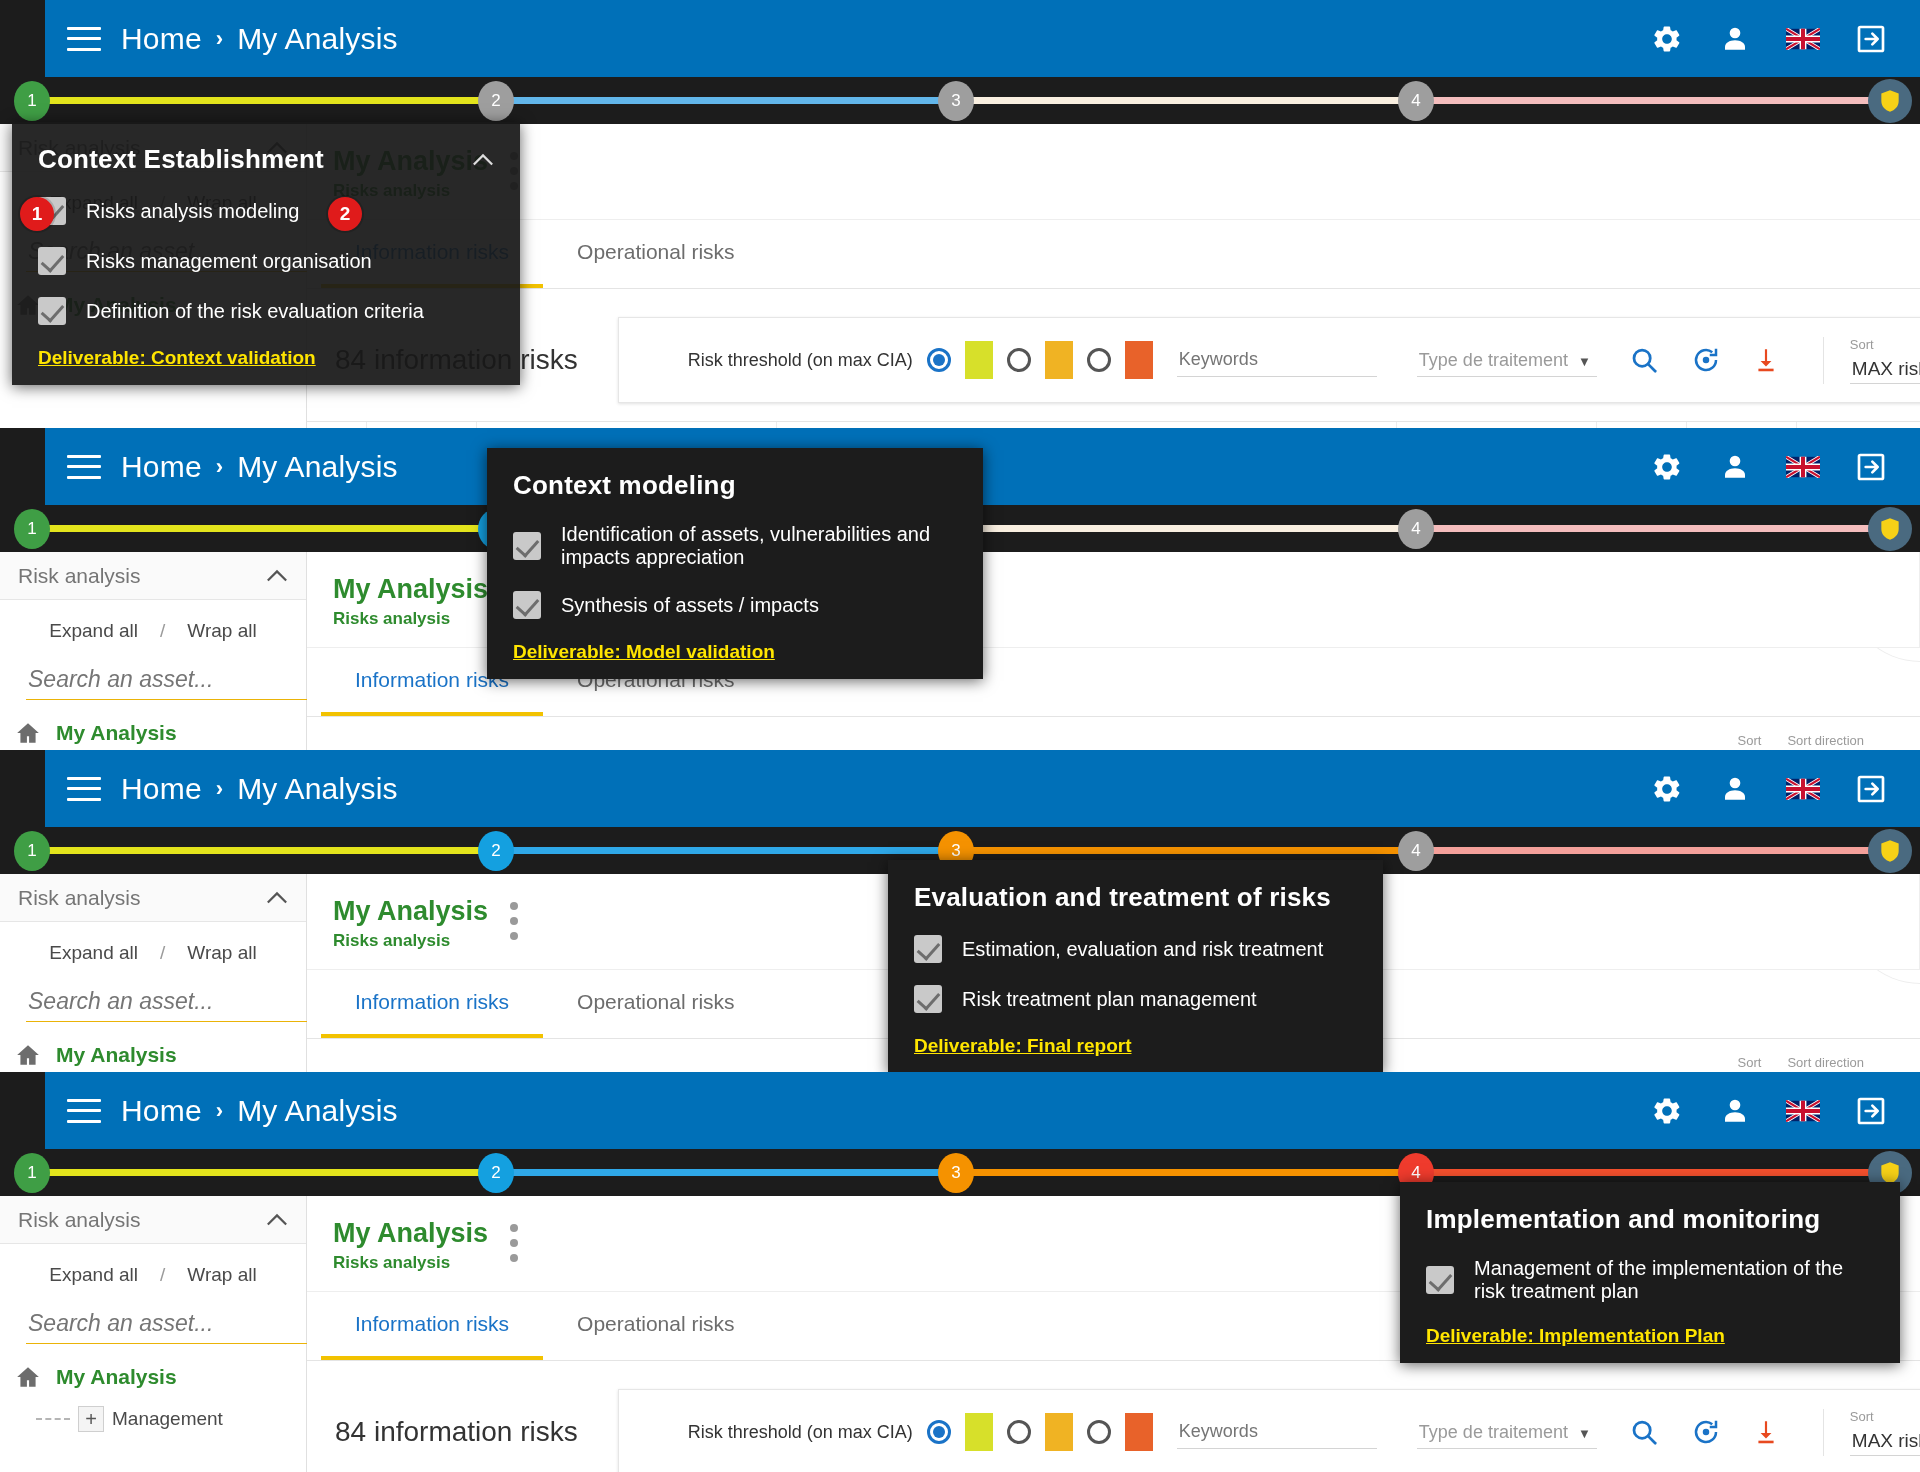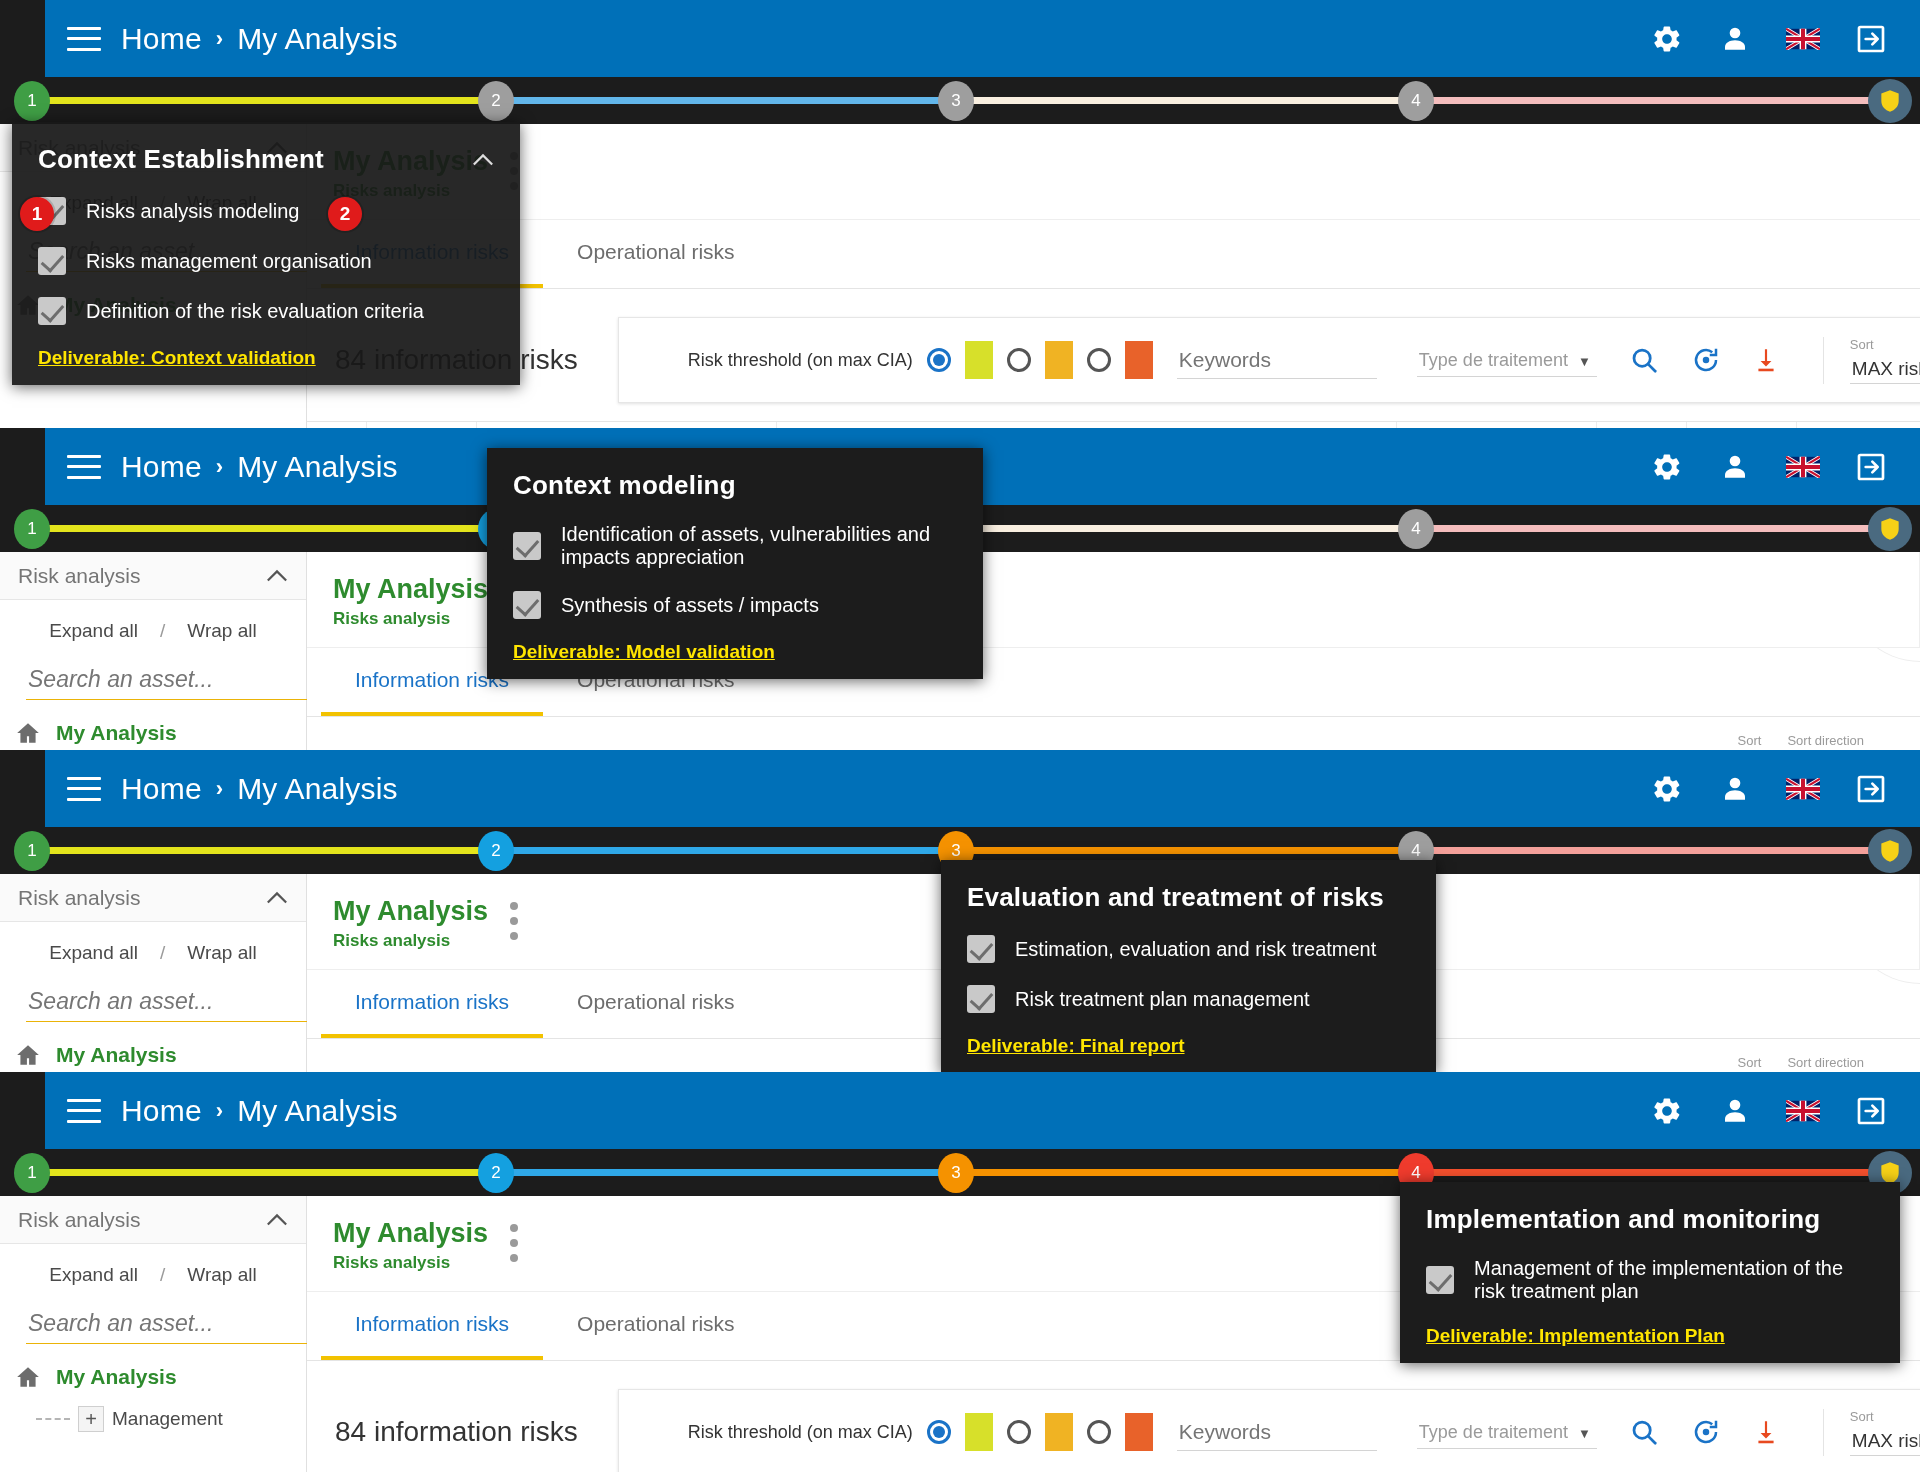--- a/index.html
+++ b/index.html
@@ -93,21 +93,21 @@
     box-shadow:0 1px 3px rgba(0,0,0,.12); display:flex; align-items:center;
     padding:16px 22px; gap:14px; min-height:86px;
   }
   .thl { font-size:18px; color:#333; white-space:nowrap;margin-left:47px; }
   .radio { width:24px; height:24px; border-radius:50%; border:3px solid #1a73c7; display:inline-block; position:relative; cursor:pointer;}
   .radio.on::after { content:""; position:absolute; inset:3px; border-radius:50%; background:#1a73c7;}
   .radio.off { border-color:#555; }
   .swatch { width:28px; height:38px; }
   .kw {
     border:none; border-bottom:1px solid #d4d4d4; outline:none; background:transparent;
-    font-size:21px; color:#9a9a9a; padding:6px 2px; width:200px; font-family:inherit; margin-left:10px;
+    font-size:18px; color:#9a9a9a; padding:6px 2px; width:200px; font-family:inherit; margin-left:10px;
   }
   .selwrap { position:relative; margin-left:26px; }
   .sel {
     border:none; border-bottom:1px solid #d4d4d4; background:transparent;
     font-size:18px; color:#9a9a9a; padding:6px 26px 6px 2px; width:180px; font-family:inherit;
     appearance:none; outline:none; cursor:pointer;
   }
   .caret { position:absolute; right:6px; top:10px; color:#555; font-size:13px; pointer-events:none;}
   .ficon { margin-left:18px; cursor:pointer; display:flex; align-items:center;}
   .sortgrp { display:flex; gap:26px; margin-left:30px; padding-left:26px; border-left:1px solid #e4e4e4;}
@@ -612,21 +612,21 @@
             <span class="sortlbl">Sort</span>
           </div>
           <div class="sortcell">
             <span class="sortlbl">Sort direction</span>
           </div>
         </div>
       </div>
     </div>
   </div>
 
-  <div class="pop" style="left:941px;top:110px;width:495px;">
+  <div class="pop" style="left:888px;top:110px;width:495px;">
     <h3>Evaluation and treatment of risks</h3>
     <div class="poprow">
       <div class="cb"></div>
       <span>Estimation, evaluation and risk treatment</span>
     </div>
     <div class="poprow">
       <div class="cb"></div>
       <span>Risk treatment plan management</span>
     </div>
     <a class="deliv">Deliverable: Final report</a>

